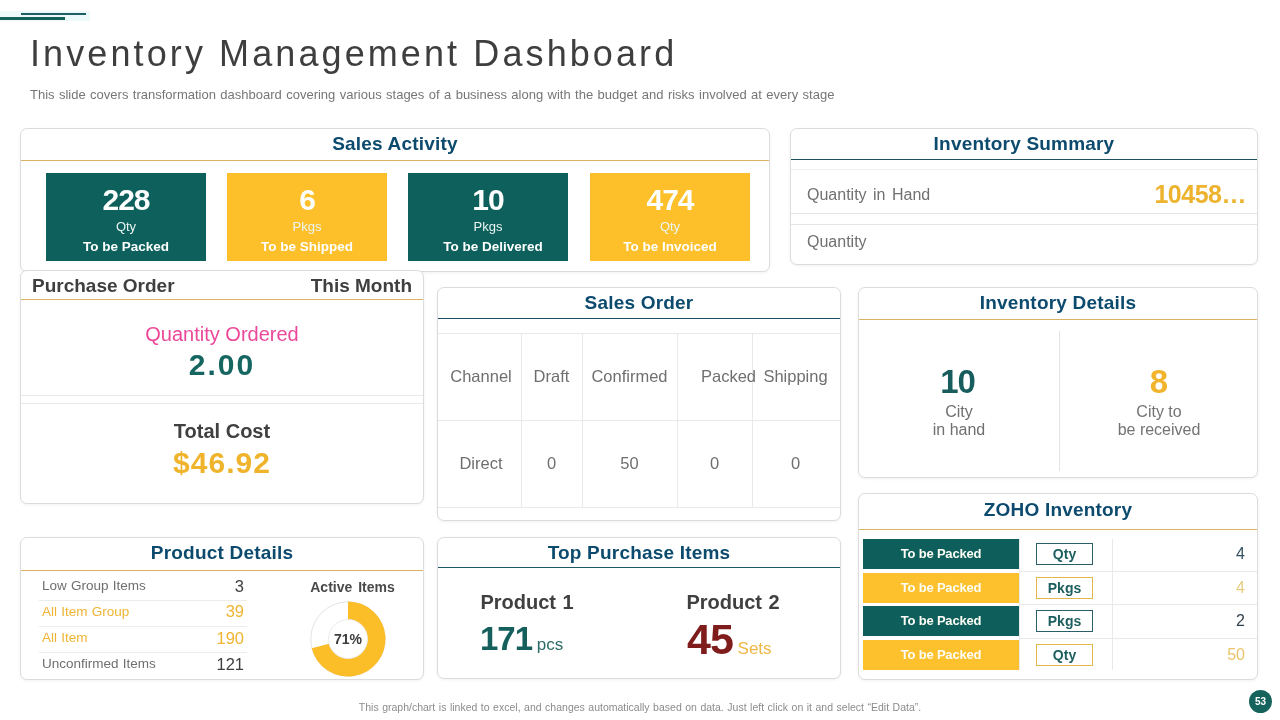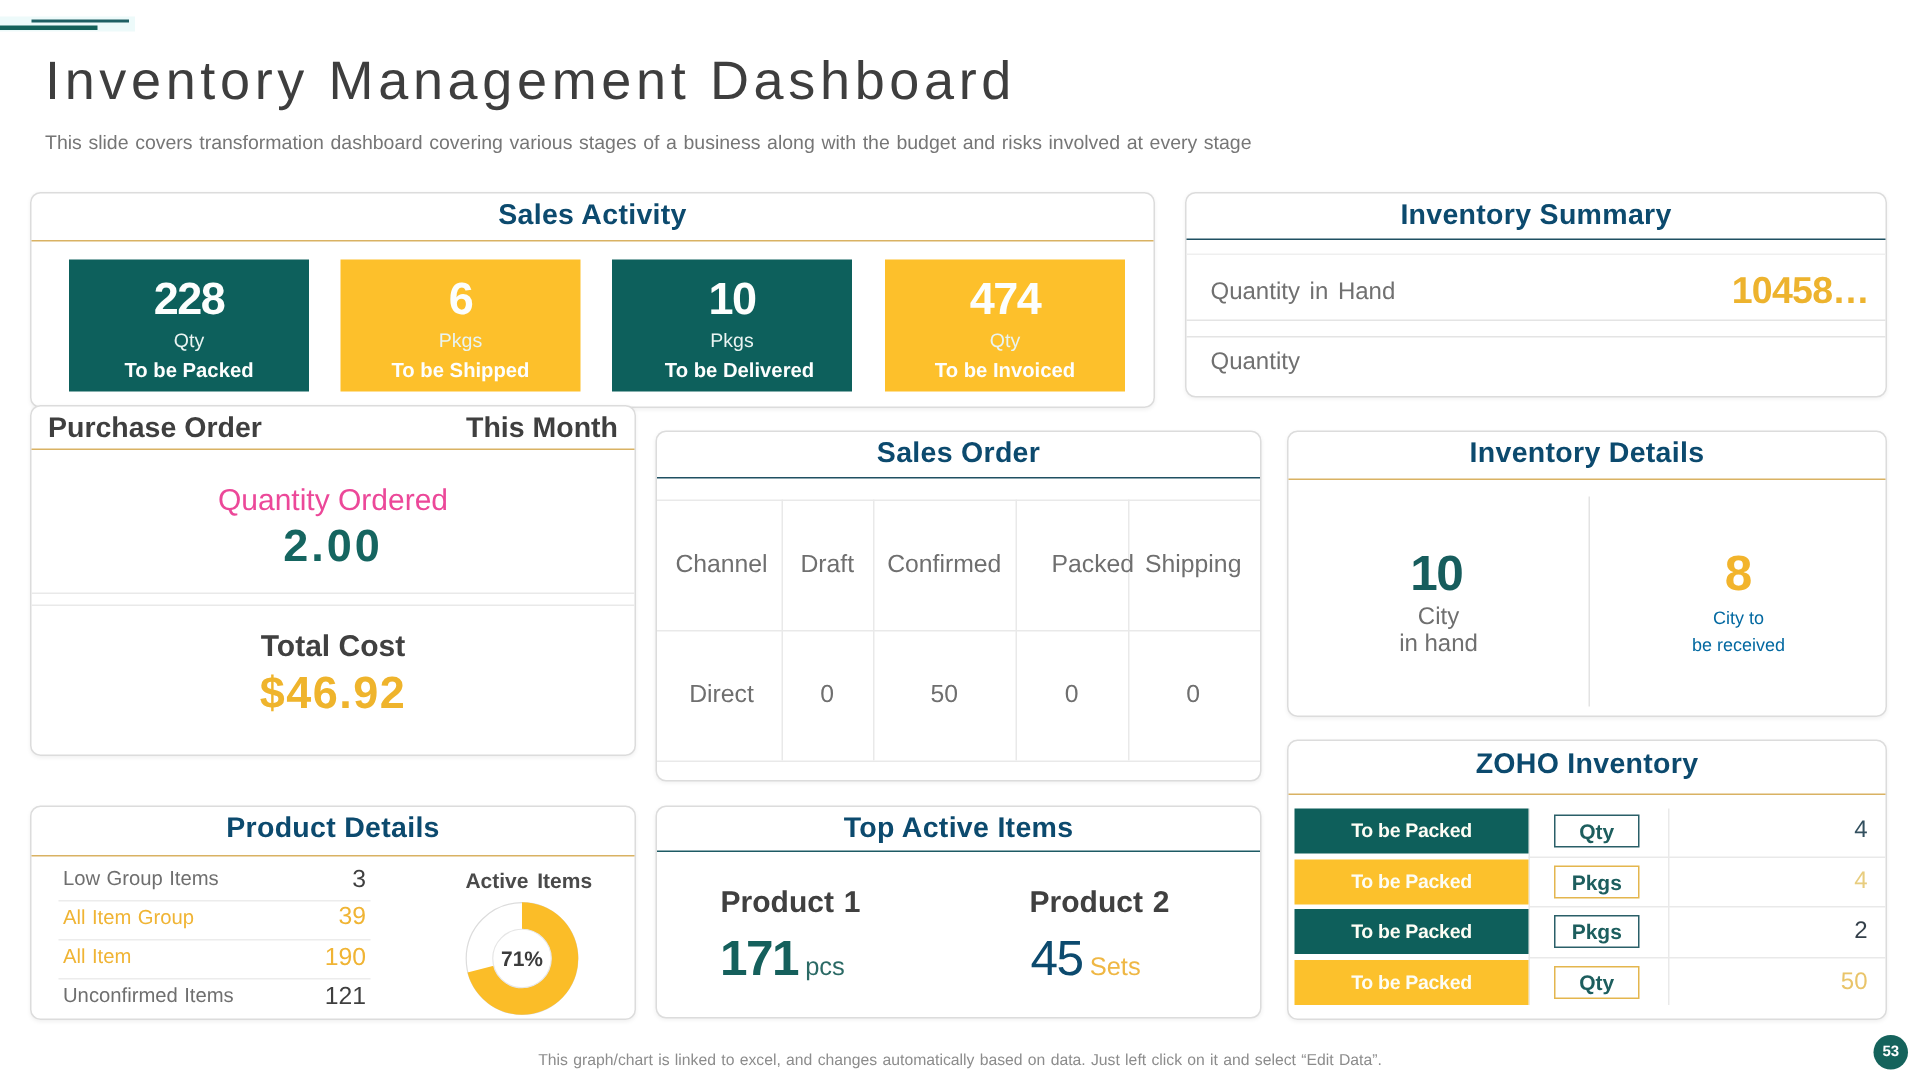--- a/index.html
+++ b/index.html
@@ -96,21 +96,21 @@
 </div>
 <style>.socell { position:absolute; text-align:center; font-size:16.5px; color:#6f6f6f; line-height:17px; }</style>
 
 <div class="card" style="left:858px;top:287px;width:400px;height:191px;">
   <div class="ctitle">Inventory Details</div>
   <div class="uline gold" style="top:31px;"></div>
   <div class="gray-line" style="left:200px;top:43px;width:1px;height:140px;background:#e3e3e3;"></div>
   <div class="abs" style="left:0;top:74.5px;width:197px;text-align:center;font-weight:bold;font-size:33px;color:#175d5d;letter-spacing:-1px;">10</div>
   <div class="abs" style="left:0;top:115px;width:200px;text-align:center;font-size:16px;color:#6f6f6f;line-height:18px;">City<br>in hand</div>
   <div class="abs" style="left:200px;top:74.5px;width:200px;text-align:center;font-weight:bold;font-size:33px;color:#f2b42c;">8</div>
-  <div class="abs" style="left:200px;top:115px;width:200px;text-align:center;font-size:12px;color:#0369a1;line-height:18px;">City to<br>be received</div>
+  <div class="abs" style="left:200px;top:115px;width:200px;text-align:center;font-size:16px;color:#737373;line-height:18px;">City to<br>be received</div>
 </div>
 
 <div class="card" style="left:858px;top:493px;width:400px;height:187px;">
   <div class="ctitle" style="top:5px;">ZOHO Inventory</div>
   <div class="uline gold" style="top:35px;"></div>
 
   <div class="gray-line" style="left:160px;top:45px;width:1px;height:131px;"></div>
   <div class="gray-line" style="left:253px;top:45px;width:1px;height:131px;"></div>
   <div class="gray-line" style="left:160px;top:76.5px;right:0;height:1px;"></div>
   <div class="gray-line" style="left:160px;top:110px;right:0;height:1px;"></div>
@@ -156,26 +156,26 @@
     <circle cx="38" cy="38" r="19.5" fill="#ffffff" stroke="#e6e6e6" stroke-width="0.8"></circle>
     <text x="38" y="43" text-anchor="middle" font-family="Liberation Sans, sans-serif" font-size="14" font-weight="bold" fill="#3c3c3c">71%</text>
   </svg>
 </div>
 <style>
 .pdlab { font-size:13.5px; line-height:13.5px; word-spacing:0.5px; }
 .pdval { width:103px; text-align:right; font-size:16.5px; line-height:16.5px; }
 </style>
 
 <div class="card" style="left:437px;top:537px;width:404px;height:142px;">
-  <div class="ctitle">Top Active Items</div>
+  <div class="ctitle">Top Purchase Items</div>
   <div class="uline tealine" style="top:29px;"></div>
   <div class="abs" style="left:0;top:53.3px;width:178px;text-align:center;font-weight:bold;font-size:20px;color:#404040;word-spacing:1px;">Product 1</div>
   <div class="abs" style="left:206px;top:53.3px;width:178px;text-align:center;font-weight:bold;font-size:20px;color:#404040;word-spacing:1px;">Product 2</div>
   <div class="abs" style="left:42px;top:85.8px;">
     <span style="font-weight:bold;font-size:33px;color:#15605c;letter-spacing:-1px;line-height:30px;">171</span><span style="font-size:17px;color:#2b6a65;"> pcs</span>
   </div>
   <div class="abs" style="left:249px;top:85.8px;">
-    <span style="font-weight:normal;font-size:33px;color:#0c4a6e;letter-spacing:-1px;line-height:30px;">45</span><span style="font-size:17px;color:#efb744;"> Sets</span>
+    <span style="font-weight:bold;font-size:43px;color:#7f1d1d;letter-spacing:-1px;line-height:30px;">45</span><span style="font-size:17px;color:#efb744;"> Sets</span>
   </div>
 </div>
 
 <div class="abs" style="left:0;right:0;top:700.5px;text-align:center;font-size:10.5px;color:#8c8c8c;word-spacing:0.6px;">This graph/chart is linked to excel, and changes automatically based on data. Just left click on it and select “Edit Data”.</div>
 <div class="abs" style="left:1249px;top:690px;width:23px;height:23px;border-radius:50%;background:#15635c;color:#fff;font-size:10px;font-weight:bold;text-align:center;line-height:23px;">53</div>
 
 </body></html>

